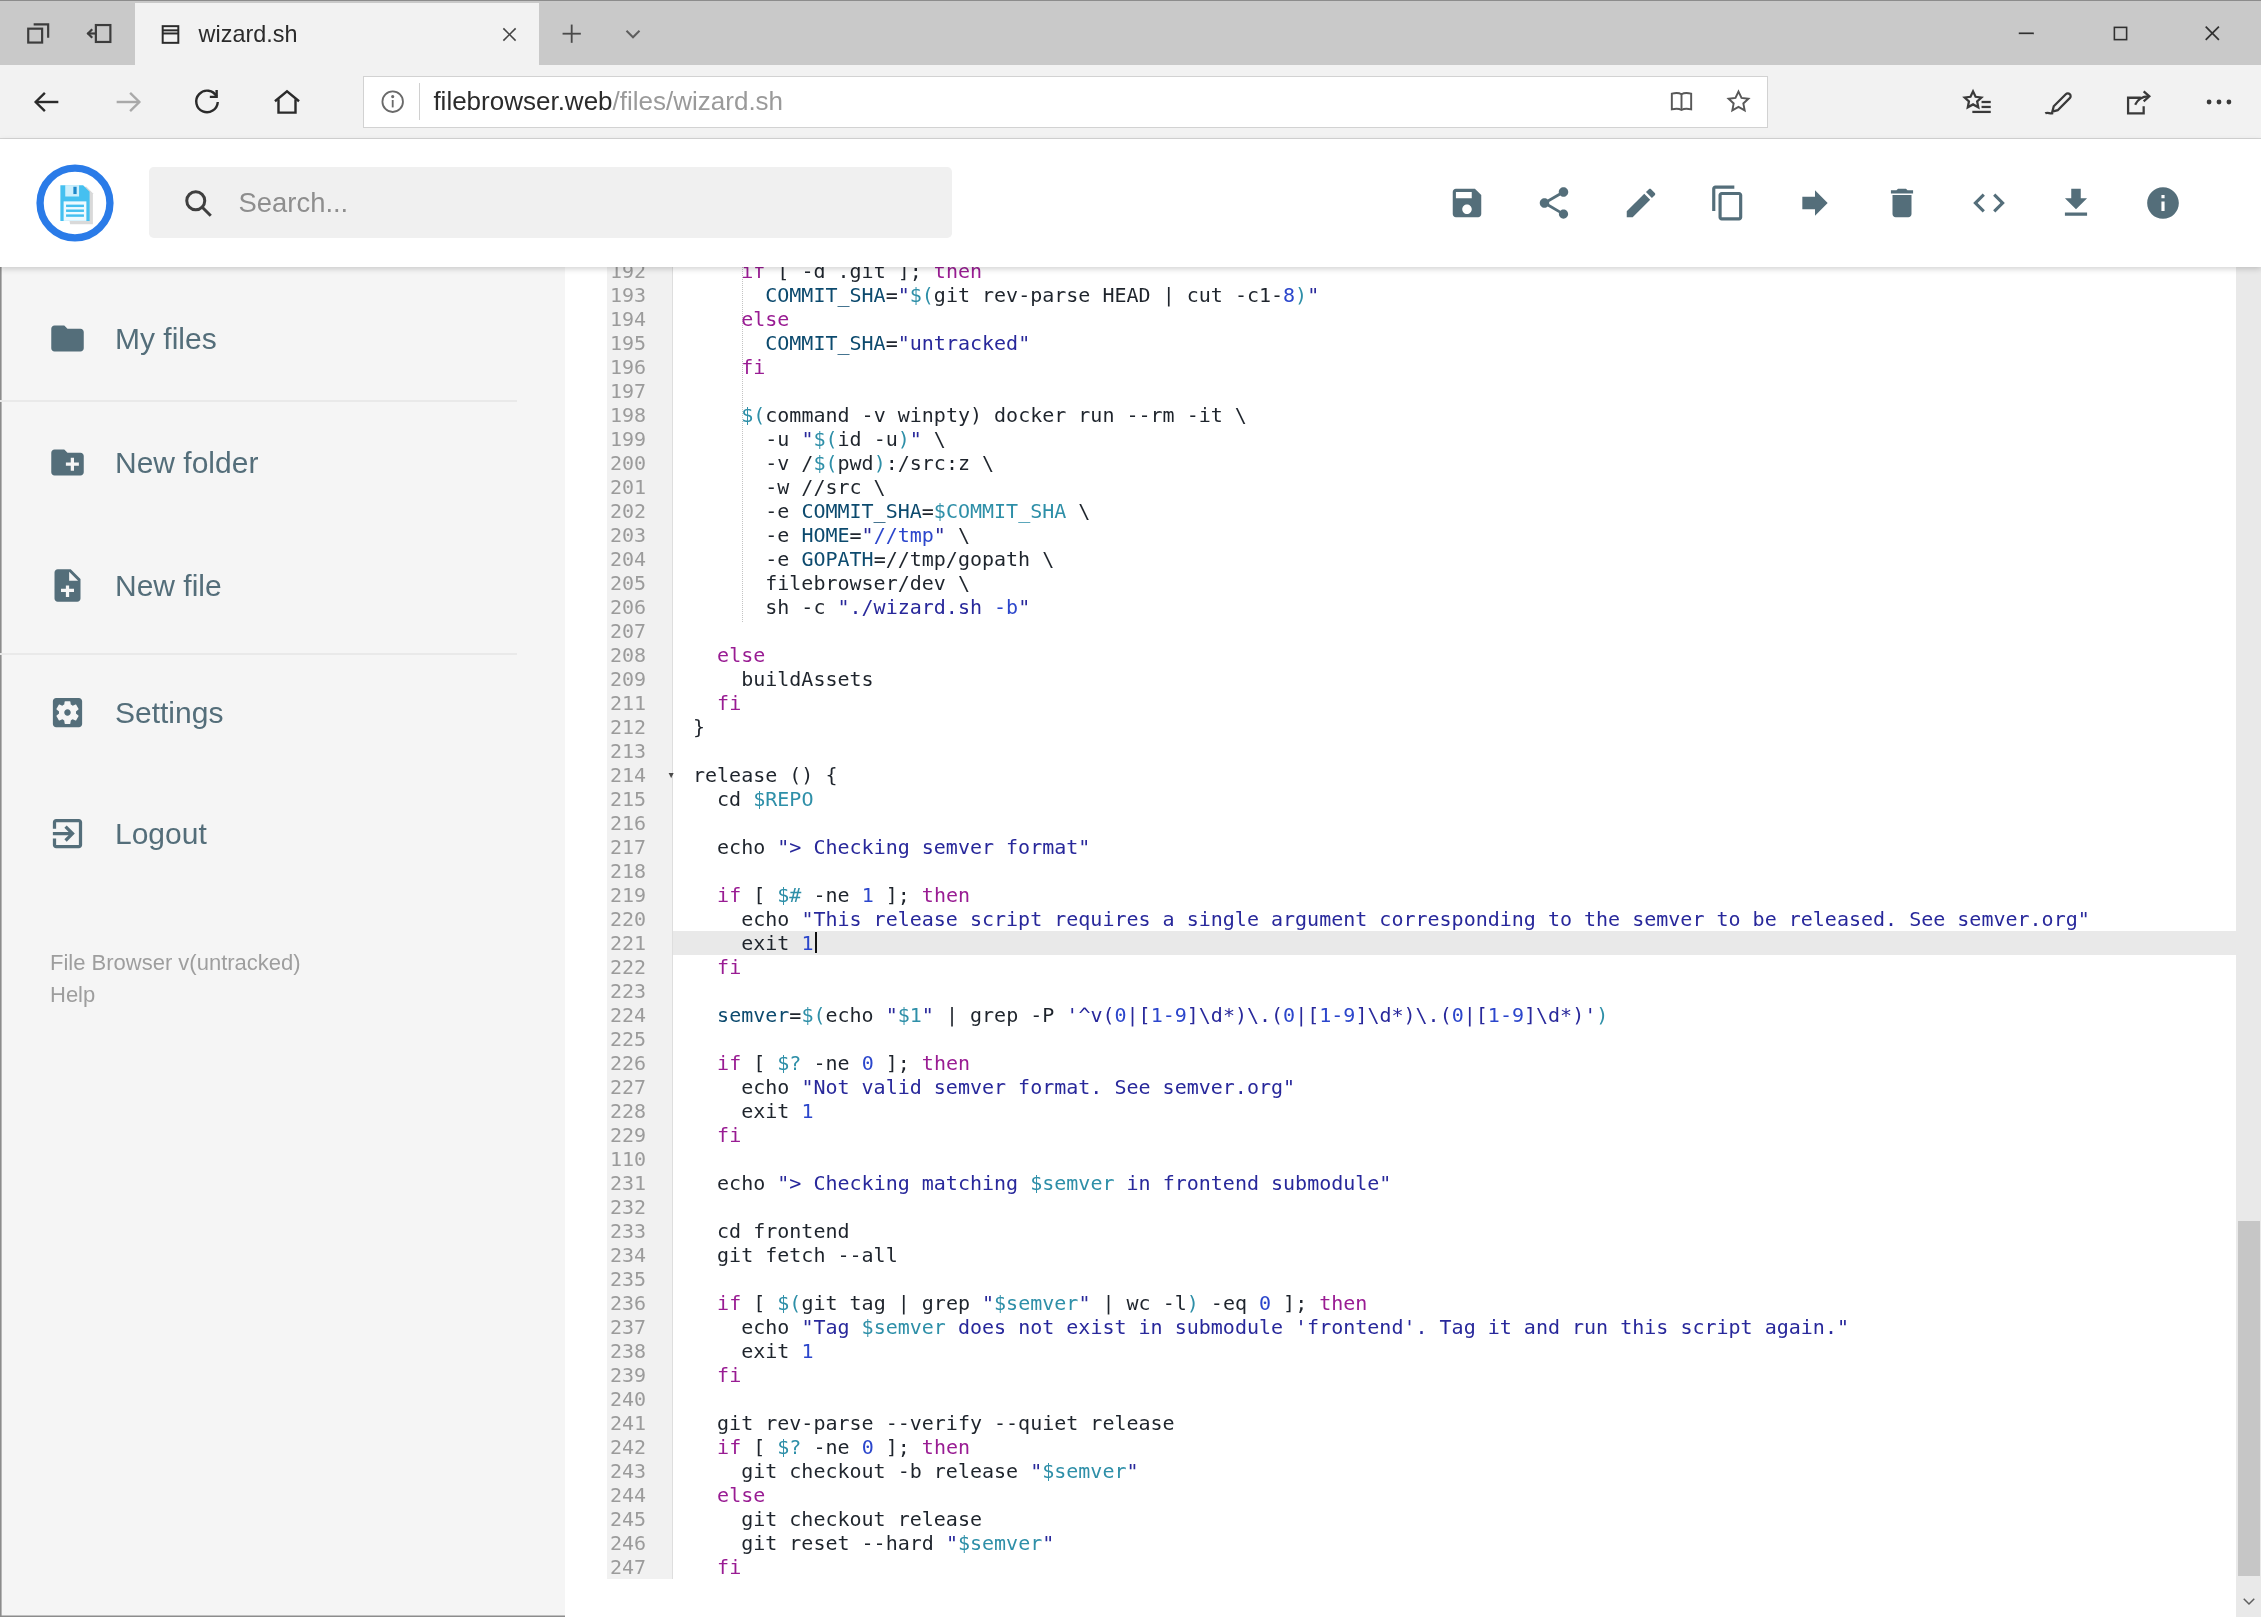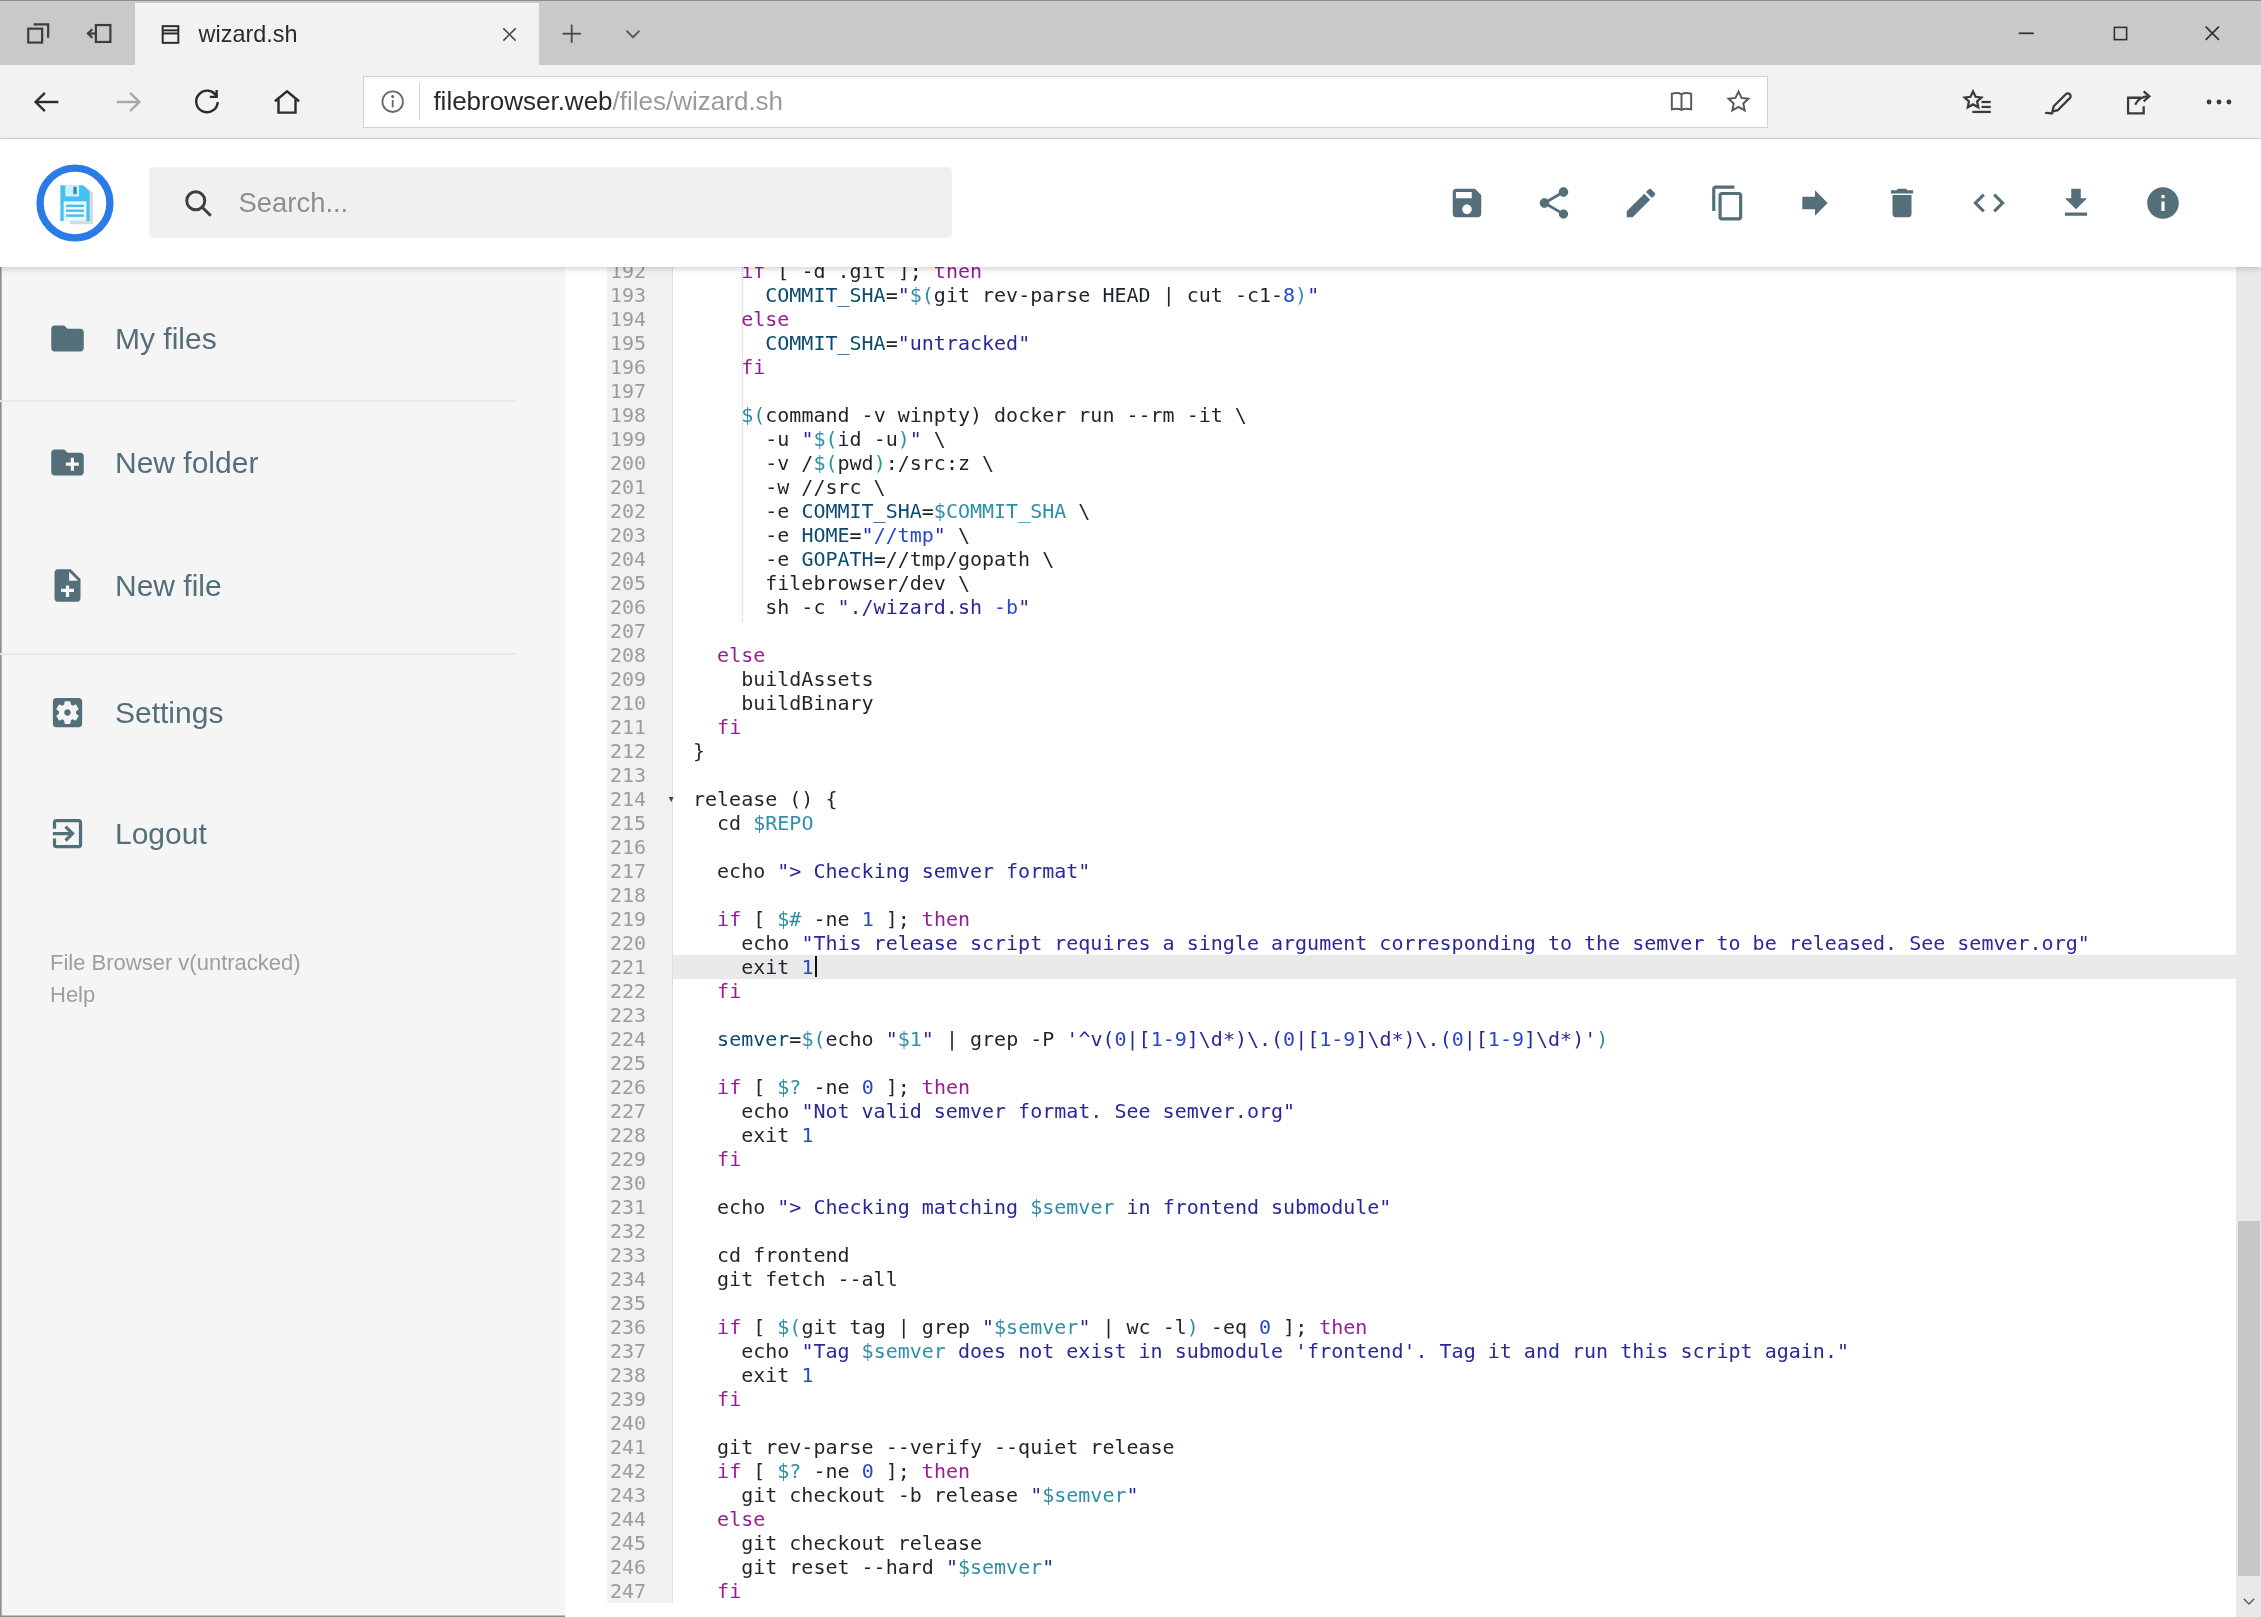--- a/index.html
+++ b/index.html
@@ -360,41 +360,40 @@
         <div class="code-line"><div class="gutter-spacer"></div><div class="gutter-cell">200</div><div class="code-cell"><span class="tk-p">      -v /</span><span class="tk-u">$(</span><span class="tk-p">pwd</span><span class="tk-u">)</span><span class="tk-p">:/src:z \</span></div></div>
         <div class="code-line"><div class="gutter-spacer"></div><div class="gutter-cell">201</div><div class="code-cell"><span class="tk-p">      -w //src \</span></div></div>
         <div class="code-line"><div class="gutter-spacer"></div><div class="gutter-cell">202</div><div class="code-cell"><span class="tk-p">      -e </span><span class="tk-v">COMMIT_SHA</span><span class="tk-p">=</span><span class="tk-u">$COMMIT_SHA</span><span class="tk-p"> \</span></div></div>
         <div class="code-line"><div class="gutter-spacer"></div><div class="gutter-cell">203</div><div class="code-cell"><span class="tk-p">      -e </span><span class="tk-v">HOME</span><span class="tk-p">=</span><span class="tk-s">"</span><span class="tk-n">//tmp</span><span class="tk-s">"</span><span class="tk-p"> \</span></div></div>
         <div class="code-line"><div class="gutter-spacer"></div><div class="gutter-cell">204</div><div class="code-cell"><span class="tk-p">      -e </span><span class="tk-v">GOPATH</span><span class="tk-p">=//tmp/gopath \</span></div></div>
         <div class="code-line"><div class="gutter-spacer"></div><div class="gutter-cell">205</div><div class="code-cell"><span class="tk-p">      filebrowser/dev \</span></div></div>
         <div class="code-line"><div class="gutter-spacer"></div><div class="gutter-cell">206</div><div class="code-cell"><span class="tk-p">      sh -c </span><span class="tk-s">"./wizard.sh </span><span class="tk-n">-b</span><span class="tk-s">"</span></div></div>
         <div class="code-line"><div class="gutter-spacer"></div><div class="gutter-cell">207</div><div class="code-cell"></div></div>
         <div class="code-line"><div class="gutter-spacer"></div><div class="gutter-cell">208</div><div class="code-cell"><span class="tk-p">  </span><span class="tk-k">else</span></div></div>
         <div class="code-line"><div class="gutter-spacer"></div><div class="gutter-cell">209</div><div class="code-cell"><span class="tk-p">    buildAssets</span></div></div>
-        <div class="code-line"><div class="gutter-spacer"></div><div class="gutter-cell">210</div><div class="code-cell"><span class="tk-p">    buildBinary</span></div></div>
         <div class="code-line"><div class="gutter-spacer"></div><div class="gutter-cell">211</div><div class="code-cell"><span class="tk-p">  </span><span class="tk-k">fi</span></div></div>
         <div class="code-line"><div class="gutter-spacer"></div><div class="gutter-cell">212</div><div class="code-cell"><span class="tk-p">}</span></div></div>
         <div class="code-line"><div class="gutter-spacer"></div><div class="gutter-cell">213</div><div class="code-cell"></div></div>
         <div class="code-line"><div class="gutter-spacer"></div><div class="gutter-cell">214<span class="fold">▾</span></div><div class="code-cell"><span class="tk-p">release () {</span></div></div>
         <div class="code-line"><div class="gutter-spacer"></div><div class="gutter-cell">215</div><div class="code-cell"><span class="tk-p">  cd </span><span class="tk-u">$REPO</span></div></div>
         <div class="code-line"><div class="gutter-spacer"></div><div class="gutter-cell">216</div><div class="code-cell"></div></div>
         <div class="code-line"><div class="gutter-spacer"></div><div class="gutter-cell">217</div><div class="code-cell"><span class="tk-p">  echo </span><span class="tk-s">"&gt; Checking semver format"</span></div></div>
         <div class="code-line"><div class="gutter-spacer"></div><div class="gutter-cell">218</div><div class="code-cell"></div></div>
         <div class="code-line"><div class="gutter-spacer"></div><div class="gutter-cell">219</div><div class="code-cell"><span class="tk-p">  </span><span class="tk-k">if</span><span class="tk-p"> [ </span><span class="tk-u">$#</span><span class="tk-p"> -ne </span><span class="tk-n">1</span><span class="tk-p"> ]; </span><span class="tk-k">then</span></div></div>
         <div class="code-line"><div class="gutter-spacer"></div><div class="gutter-cell">220</div><div class="code-cell"><span class="tk-p">    echo </span><span class="tk-s">"This release script requires a single argument corresponding to the semver to be released. See semver.org"</span></div></div>
         <div class="code-line"><div class="gutter-spacer"></div><div class="gutter-cell">221</div><div class="code-cell active"><span class="tk-p">    exit </span><span class="tk-n">1</span><span class="cursor" style="left: 142px;"></span></div></div>
         <div class="code-line"><div class="gutter-spacer"></div><div class="gutter-cell">222</div><div class="code-cell"><span class="tk-p">  </span><span class="tk-k">fi</span></div></div>
         <div class="code-line"><div class="gutter-spacer"></div><div class="gutter-cell">223</div><div class="code-cell"></div></div>
         <div class="code-line"><div class="gutter-spacer"></div><div class="gutter-cell">224</div><div class="code-cell"><span class="tk-p">  </span><span class="tk-v">semver</span><span class="tk-p">=</span><span class="tk-u">$(</span><span class="tk-p">echo </span><span class="tk-s">"</span><span class="tk-u">$1</span><span class="tk-s">"</span><span class="tk-p"> | grep -P </span><span class="tk-s">'^v(</span><span class="tk-n">0</span><span class="tk-s">|[</span><span class="tk-n">1-9</span><span class="tk-s">]\d*)\.(</span><span class="tk-n">0</span><span class="tk-s">|[</span><span class="tk-n">1-9</span><span class="tk-s">]\d*)\.(</span><span class="tk-n">0</span><span class="tk-s">|[</span><span class="tk-n">1-9</span><span class="tk-s">]\d*)'</span><span class="tk-u">)</span></div></div>
         <div class="code-line"><div class="gutter-spacer"></div><div class="gutter-cell">225</div><div class="code-cell"></div></div>
         <div class="code-line"><div class="gutter-spacer"></div><div class="gutter-cell">226</div><div class="code-cell"><span class="tk-p">  </span><span class="tk-k">if</span><span class="tk-p"> [ </span><span class="tk-u">$?</span><span class="tk-p"> -ne </span><span class="tk-n">0</span><span class="tk-p"> ]; </span><span class="tk-k">then</span></div></div>
         <div class="code-line"><div class="gutter-spacer"></div><div class="gutter-cell">227</div><div class="code-cell"><span class="tk-p">    echo </span><span class="tk-s">"Not valid semver format. See semver.org"</span></div></div>
         <div class="code-line"><div class="gutter-spacer"></div><div class="gutter-cell">228</div><div class="code-cell"><span class="tk-p">    exit </span><span class="tk-n">1</span></div></div>
         <div class="code-line"><div class="gutter-spacer"></div><div class="gutter-cell">229</div><div class="code-cell"><span class="tk-p">  </span><span class="tk-k">fi</span></div></div>
-        <div class="code-line"><div class="gutter-spacer"></div><div class="gutter-cell">230</div><div class="code-cell"></div></div>
+        <div class="code-line"><div class="gutter-spacer"></div><div class="gutter-cell">110</div><div class="code-cell"></div></div>
         <div class="code-line"><div class="gutter-spacer"></div><div class="gutter-cell">231</div><div class="code-cell"><span class="tk-p">  echo </span><span class="tk-s">"&gt; Checking matching </span><span class="tk-u">$semver</span><span class="tk-s"> in frontend submodule"</span></div></div>
         <div class="code-line"><div class="gutter-spacer"></div><div class="gutter-cell">232</div><div class="code-cell"></div></div>
         <div class="code-line"><div class="gutter-spacer"></div><div class="gutter-cell">233</div><div class="code-cell"><span class="tk-p">  cd frontend</span></div></div>
         <div class="code-line"><div class="gutter-spacer"></div><div class="gutter-cell">234</div><div class="code-cell"><span class="tk-p">  git fetch --all</span></div></div>
         <div class="code-line"><div class="gutter-spacer"></div><div class="gutter-cell">235</div><div class="code-cell"></div></div>
         <div class="code-line"><div class="gutter-spacer"></div><div class="gutter-cell">236</div><div class="code-cell"><span class="tk-p">  </span><span class="tk-k">if</span><span class="tk-p"> [ </span><span class="tk-u">$(</span><span class="tk-p">git tag | grep </span><span class="tk-s">"</span><span class="tk-u">$semver</span><span class="tk-s">"</span><span class="tk-p"> | wc -l</span><span class="tk-u">)</span><span class="tk-p"> -eq </span><span class="tk-n">0</span><span class="tk-p"> ]; </span><span class="tk-k">then</span></div></div>
         <div class="code-line"><div class="gutter-spacer"></div><div class="gutter-cell">237</div><div class="code-cell"><span class="tk-p">    echo </span><span class="tk-s">"Tag </span><span class="tk-u">$semver</span><span class="tk-s"> does not exist in submodule 'frontend'. Tag it and run this script again."</span></div></div>
         <div class="code-line"><div class="gutter-spacer"></div><div class="gutter-cell">238</div><div class="code-cell"><span class="tk-p">    exit </span><span class="tk-n">1</span></div></div>
         <div class="code-line"><div class="gutter-spacer"></div><div class="gutter-cell">239</div><div class="code-cell"><span class="tk-p">  </span><span class="tk-k">fi</span></div></div>
         <div class="code-line"><div class="gutter-spacer"></div><div class="gutter-cell">240</div><div class="code-cell"></div></div>

